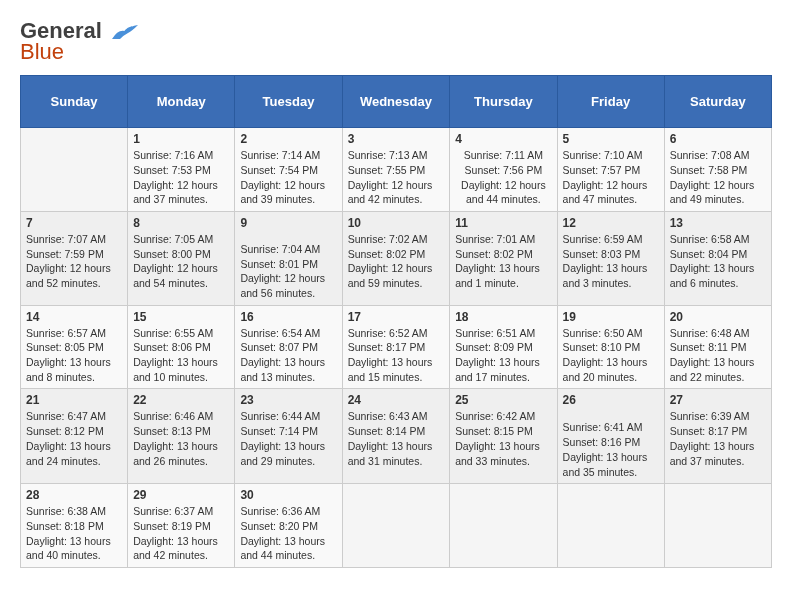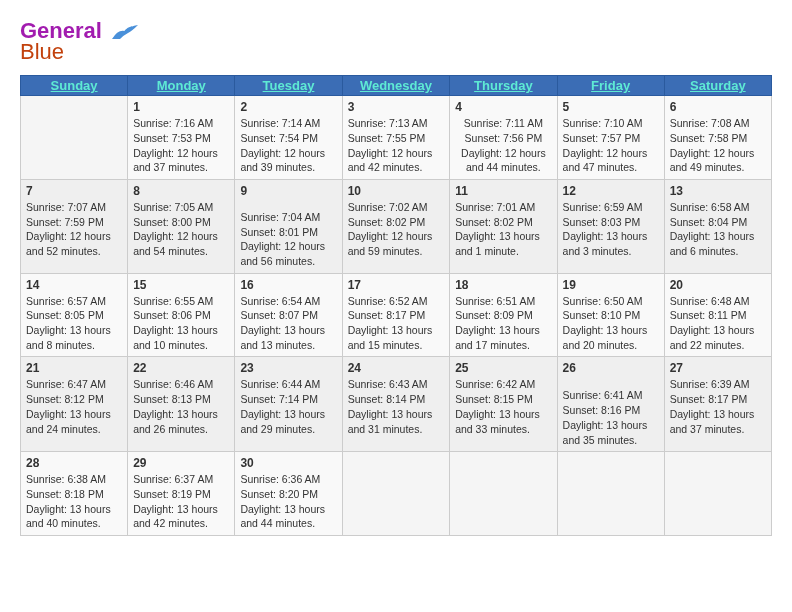--- a/index.html
+++ b/index.html
@@ -33,27 +33,26 @@
       font-size: 16px;
       color: #444;
     }
     .calendar-table {
       width: 100%;
       border-collapse: collapse;
       border: 1px solid #ccc;
     }
     .calendar-table th {
       background-color: #3b6db5;
-      color: #5eead4;
+      color: #ffffff;
       text-align: center;
-      padding: 2px 4px;
+      padding: 18px 4px;
       font-size: 13px;
       font-weight: bold;
       border: 1px solid #2a5a9e;
-      text-decoration: underline;
     }
     .calendar-table td {
       vertical-align: top;
       border: 1px solid #ccc;
       padding: 4px 5px;
       width: 108px;
       min-height: 80px;
       background: #fff;
       font-size: 11px;
       color: #333;
@@ -79,21 +78,21 @@
       background: #f5f5f5 !important;
     }
   </style>
 </head>
 <body>
 
 <div class="header-area">
   <div class="logo">
     <div style="display:flex;align-items:center;">
       <div style="font-size:22px;font-weight:bold;line-height:1;">
-        <span style="color:#a21caf;">General</span>
+        <span style="color:#404040;">General</span>
         <svg width="30" height="22" viewBox="0 0 30 22" style="vertical-align:middle;margin-left:2px;">
           <path d="M2,18 Q8,8 15,10 Q20,5 28,4 Q22,10 18,12 Q14,14 10,18 Z" fill="#4a90d9"></path>
           <path d="M15,10 Q18,7 22,6" stroke="#4a90d9" stroke-width="1.5" fill="none"></path>
         </svg>
       </div>
     </div>
     <div style="font-size:22px;font-weight:normal;color:#c2410c;margin-top:-4px;">Blue</div>
   </div>
   <div class="title-area">
     <div class="main-title"></div>

